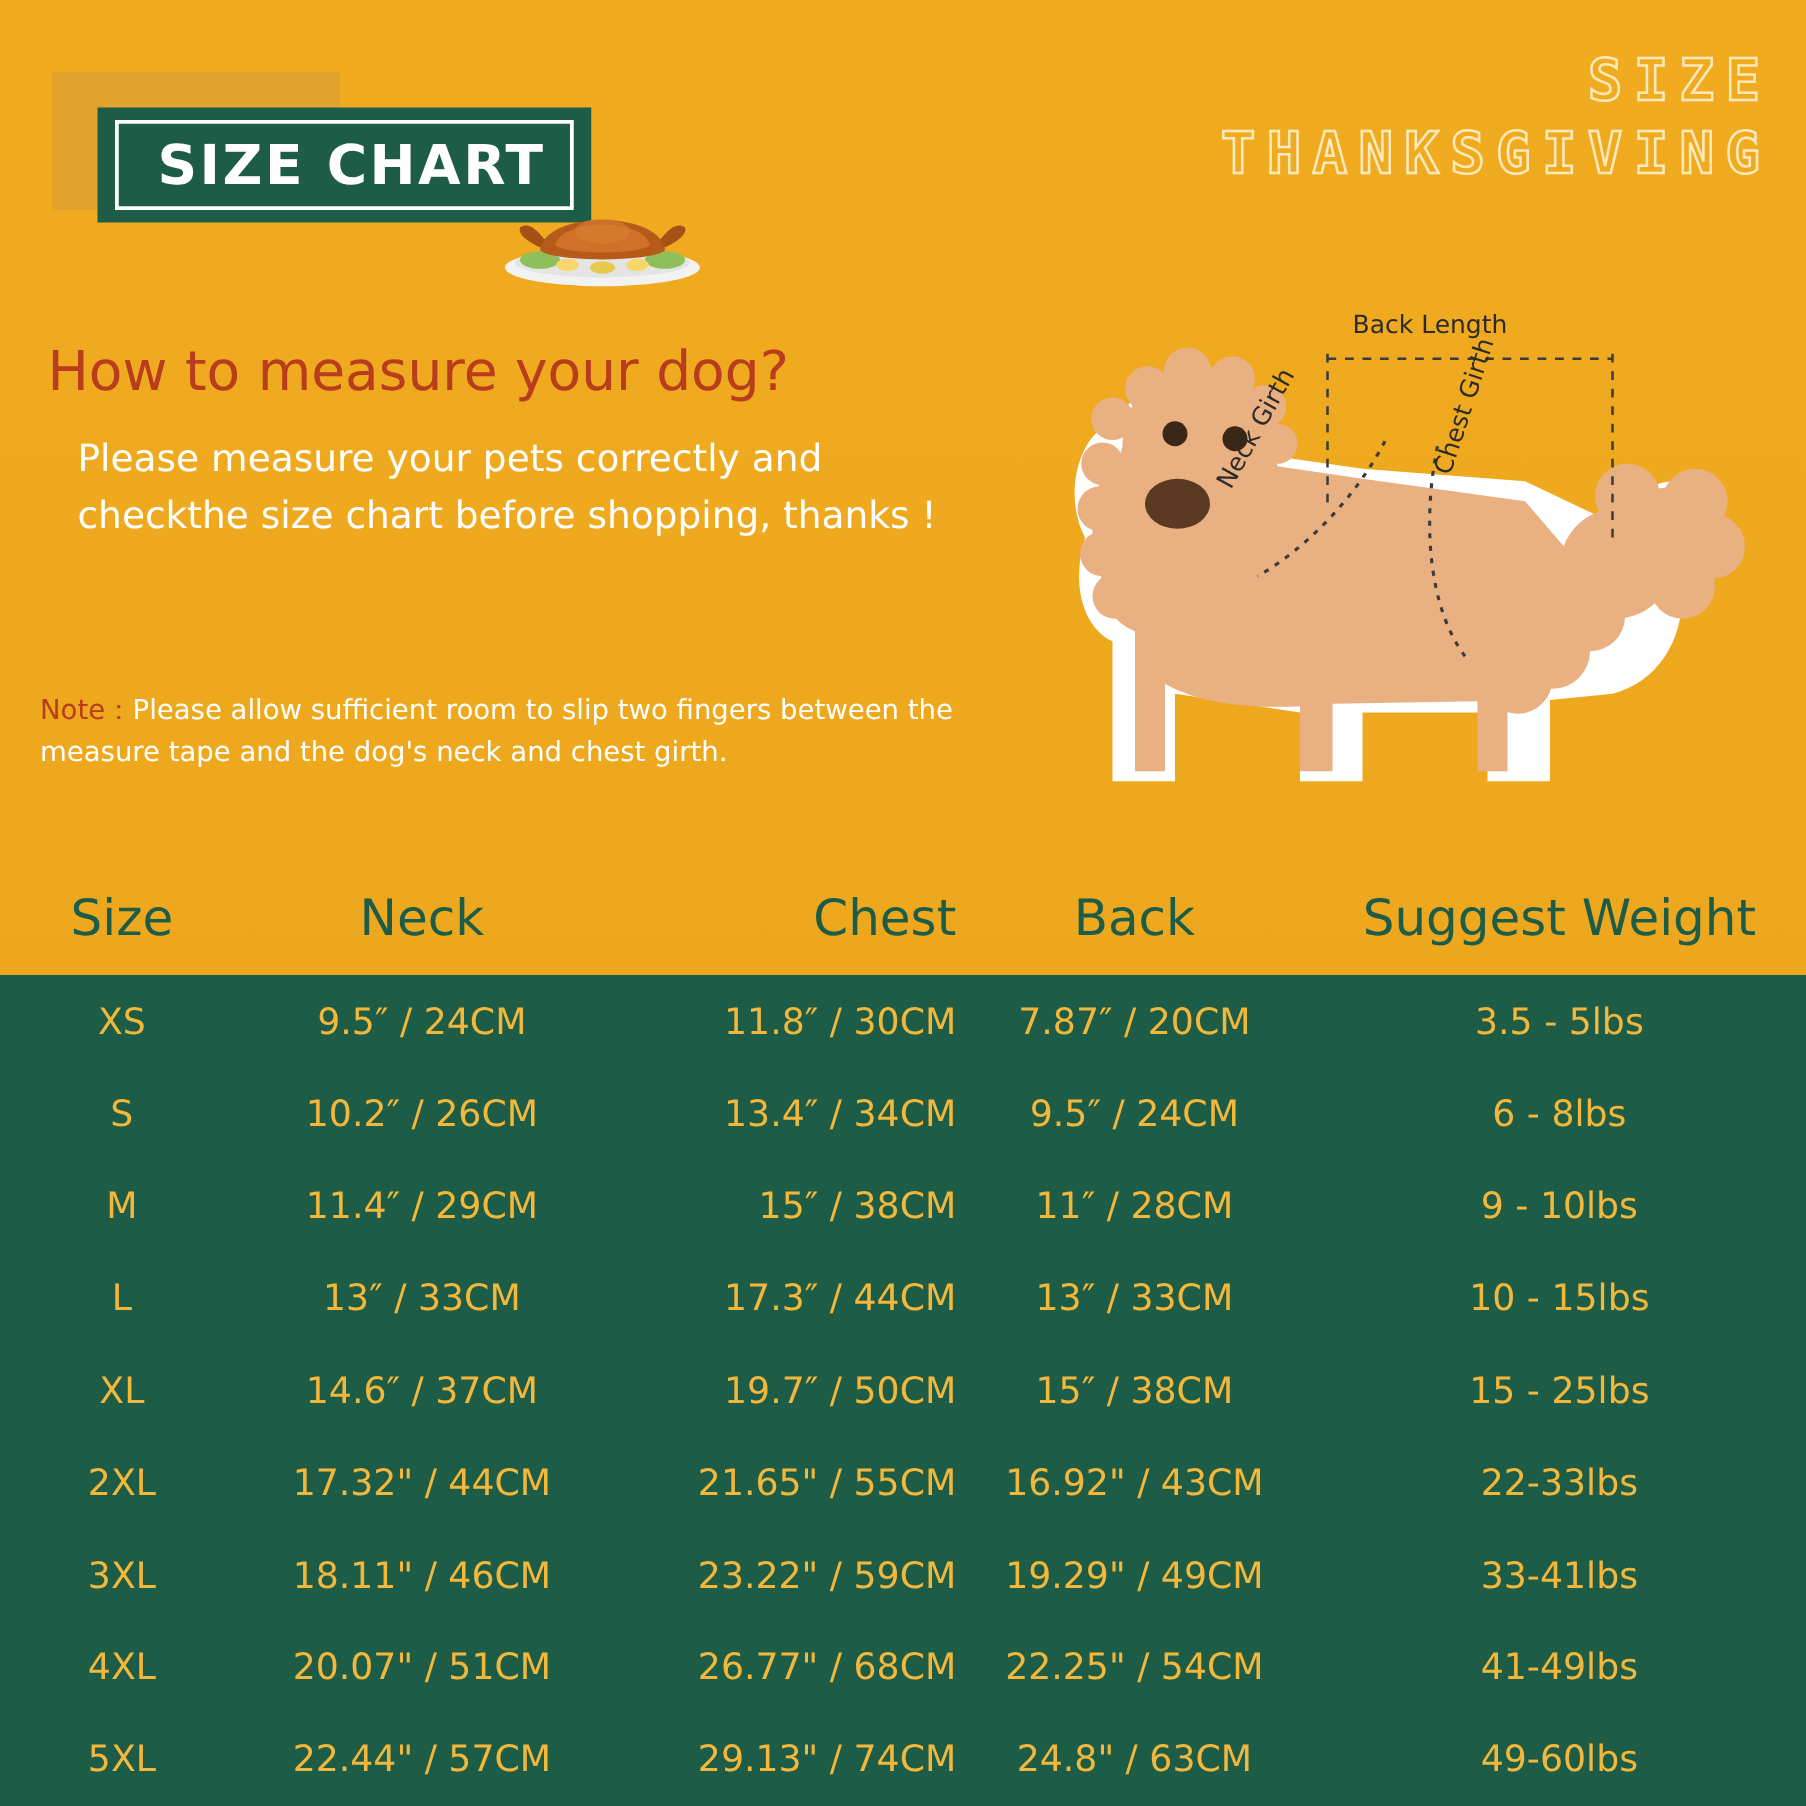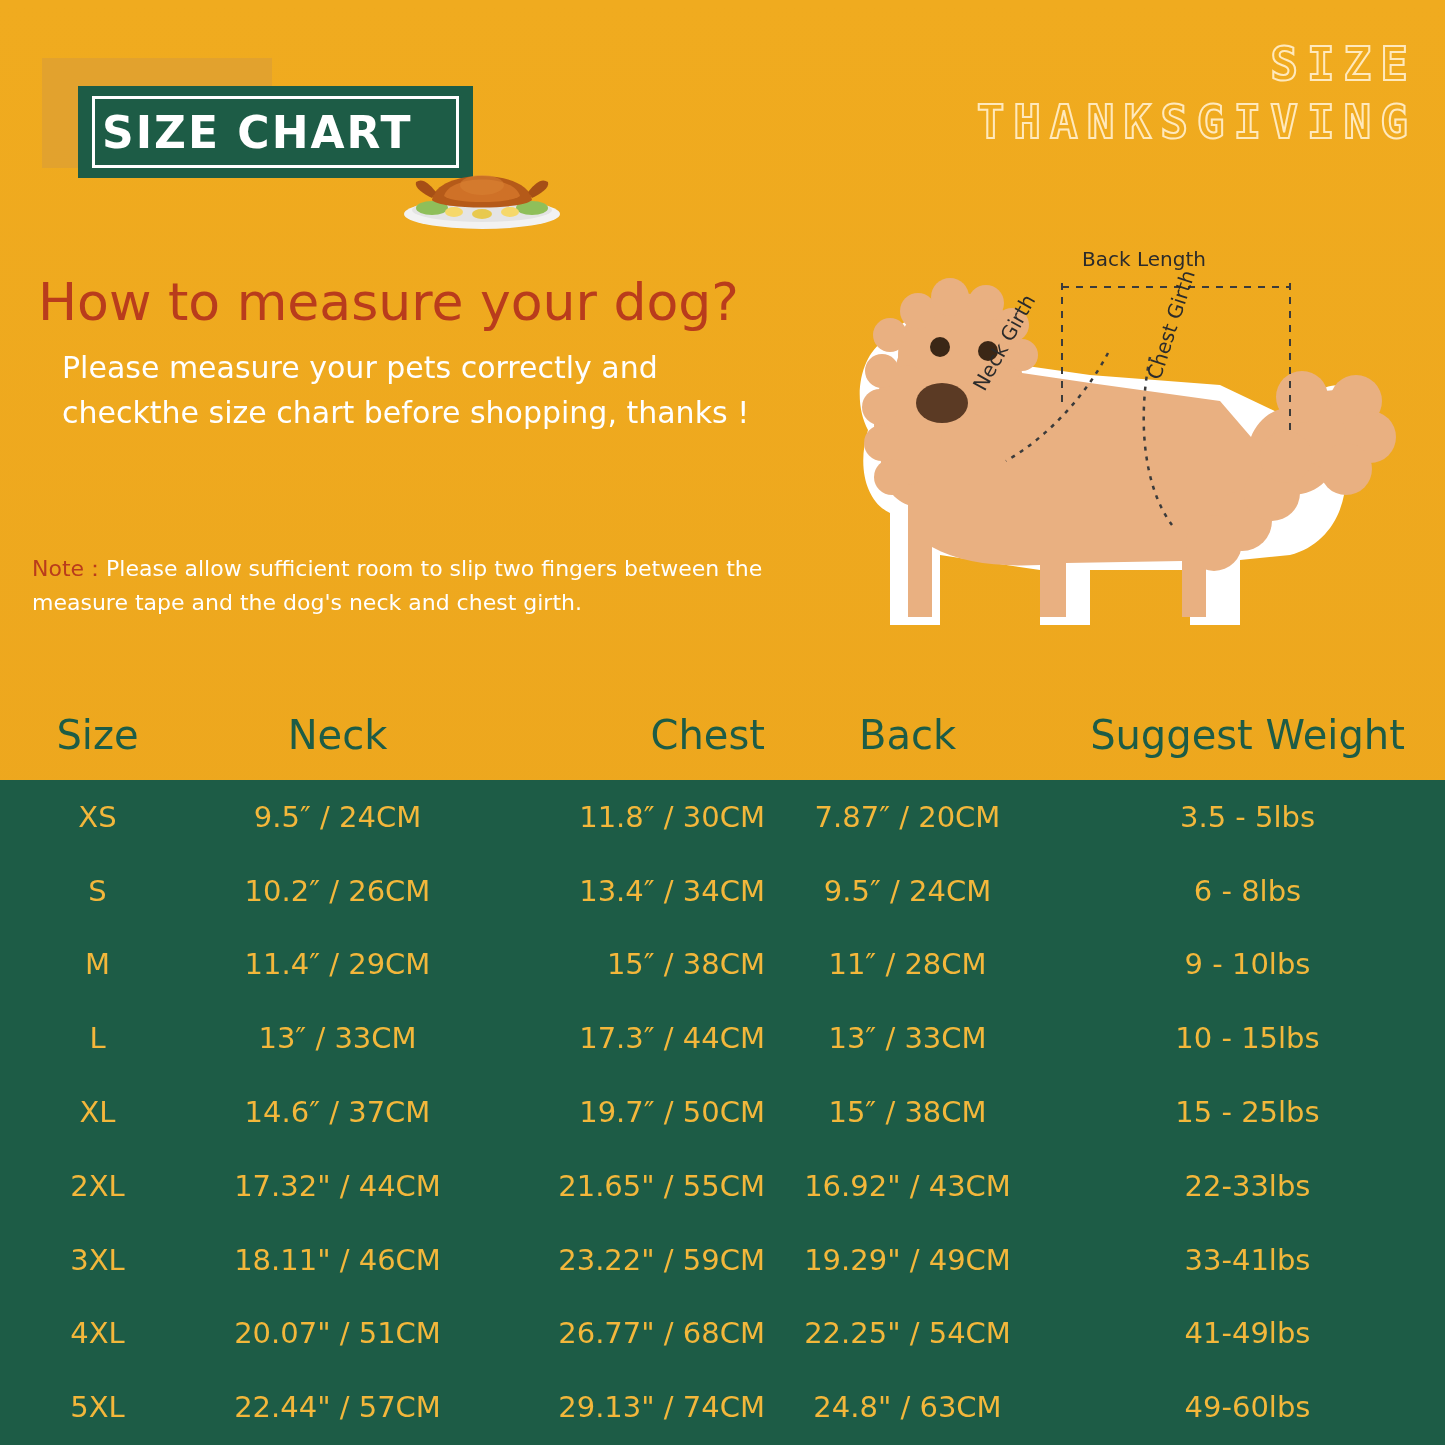--- a/index.html
+++ b/index.html
@@ -51,21 +51,21 @@
     box-sizing: border-box;
   }
   .title-text {
     position: relative;
     z-index: 2;
     color: #ffffff;
     font-family: "DejaVu Sans", sans-serif;
     font-weight: bold;
     font-size: 44px;
     letter-spacing: 2px;
-    padding-left: 24px;
+    padding-left: 48px;
   }
 
   
   .turkey {
     position: absolute;
     left: 392px;
     top: 152px;
     width: 180px;
     height: 80px;
   }
@@ -84,21 +84,21 @@
     -webkit-text-stroke: 2px #ffe9bd;
     text-shadow: 0 0 0 transparent;
   }
   .hny span { display: block; }
 
   
   .h2 {
     position: absolute;
     left: 38px;
     top: 272px;
-    font-size: 52px;
+    font-size: 44px;
     color: #b93c1c;
     font-family: "DejaVu Sans", sans-serif;
   }
   .para {
     position: absolute;
     left: 38px;
     top: 345px;
     width: 700px;
     font-size: 30px;
     line-height: 1.5;

